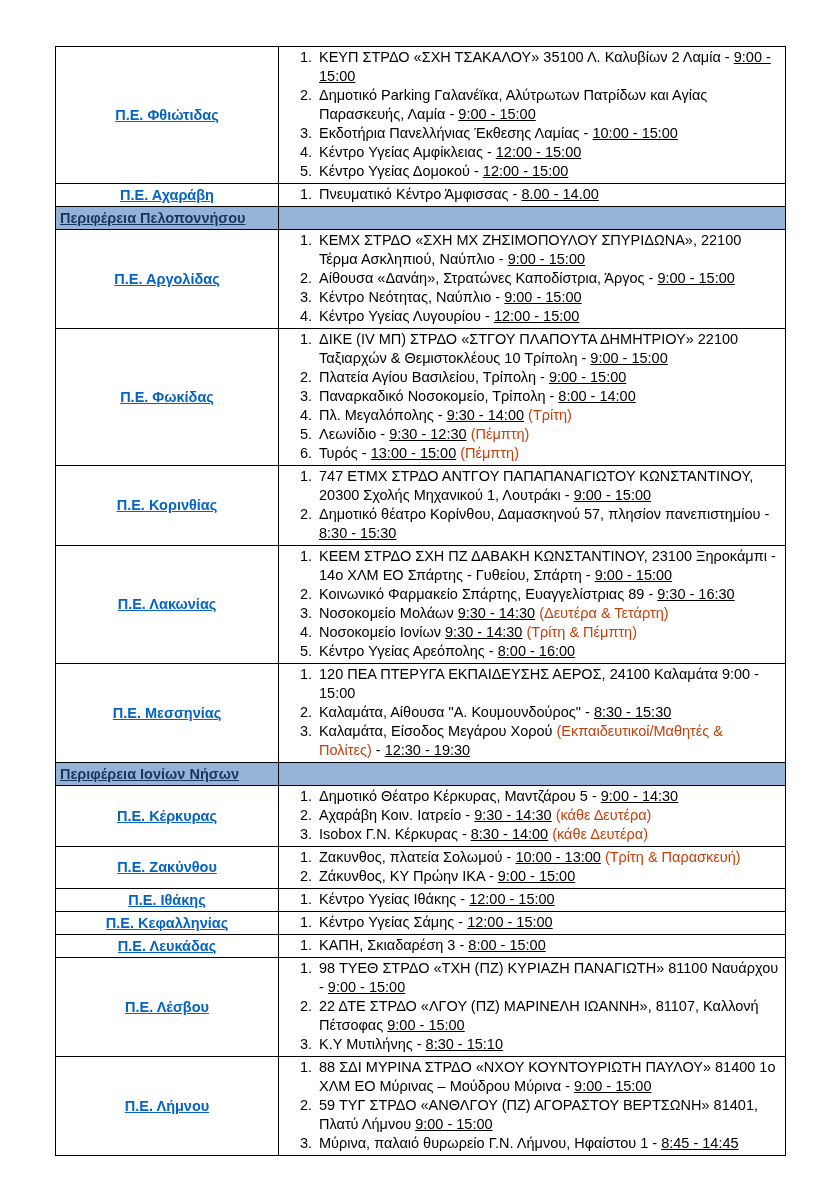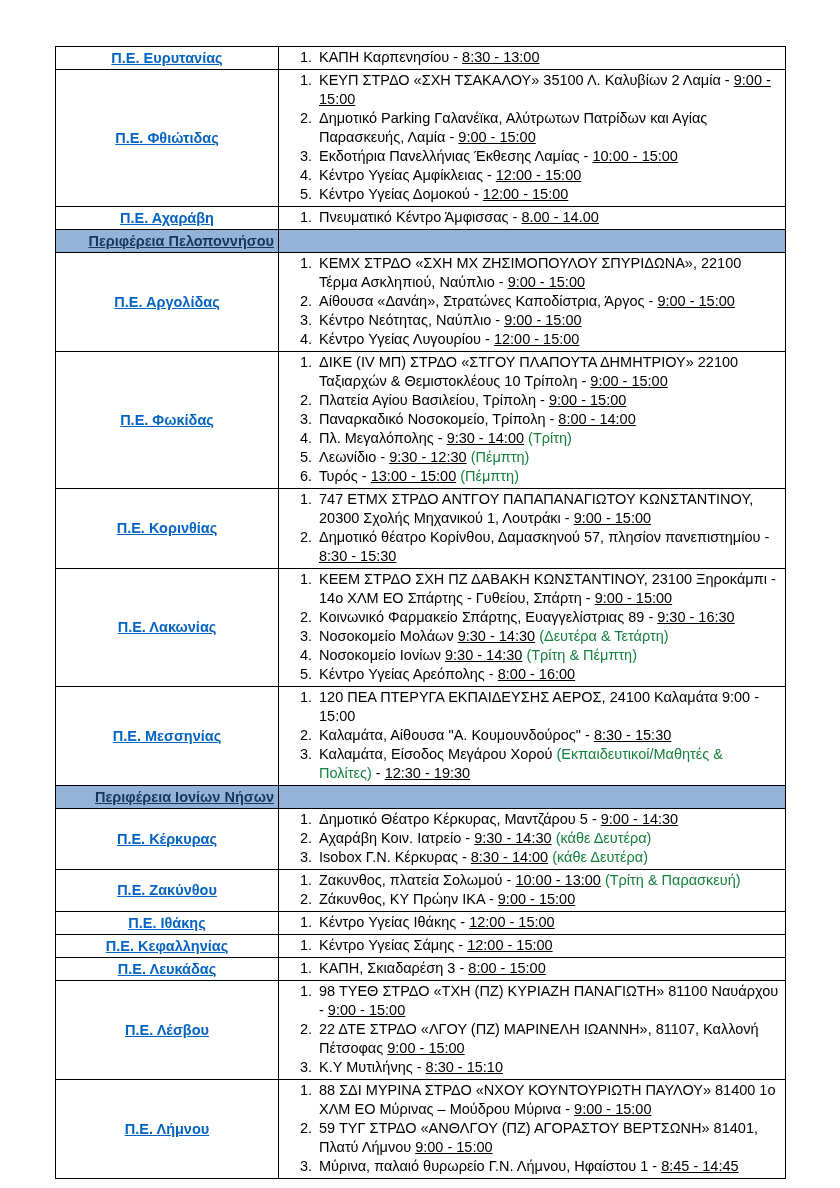--- a/index.html
+++ b/index.html
@@ -44,21 +44,21 @@
     color: #0563C1;
     font-weight: bold;
     font-size: 14.5px;
     text-decoration: underline;
     line-height: 19px;
   }
   tr.section-row td {
     background: #95B3D7;
   }
   tr.section-row td.left-cell {
-    text-align: right;
+    text-align: left;
     padding: 2px 4px;
   }
   .section-label {
     color: #17365D;
     font-weight: bold;
     font-size: 14.5px;
     text-decoration: underline;
     line-height: 18px;
   }
   ol.loc-list {
@@ -67,37 +67,29 @@
     list-style: decimal;
     list-style-position: outside;
   }
   ol.loc-list li {
     font-size: 14.5px;
     line-height: 19px;
     padding-left: 3px;
     color: #000000;
   }
   .seg-u { text-decoration: underline; }
-  .seg-red { color: #15803d; }
+  .seg-red { color: #c2410c; }
 </style>
 </head>
 <body>
 
 <div class="page">
   <table class="sched">
     <tbody id="table-body">
         <tr>
-          <td class="left-cell"><span class="region-link">Π.Ε. Ευρυτανίας</span></td>
-          <td class="right-cell">
-            <ol class="loc-list">
-              <li><span class="">ΚΑΠΗ Καρπενησίου - </span><span class="seg-u">8:30 - 13:00</span></li>
-            </ol>
-          </td>
-        </tr>
-        <tr>
           <td class="left-cell"><span class="region-link">Π.Ε. Φθιώτιδας</span></td>
           <td class="right-cell">
             <ol class="loc-list">
               <li><span class="">ΚΕΥΠ ΣΤΡΔΟ «ΣΧΗ ΤΣΑΚΑΛΟΥ» 35100 Λ. Καλυβίων 2 Λαμία - </span><span class="seg-u">9:00 - 15:00</span></li>
               <li><span class="">Δημοτικό Parking Γαλανέϊκα, Αλύτρωτων Πατρίδων και Αγίας Παρασκευής, Λαμία - </span><span class="seg-u">9:00 - 15:00</span></li>
               <li><span class="">Εκδοτήρια Πανελλήνιας Έκθεσης Λαμίας - </span><span class="seg-u">10:00 - 15:00</span></li>
               <li><span class="">Κέντρο Υγείας Αμφίκλειας - </span><span class="seg-u">12:00 - 15:00</span></li>
               <li><span class="">Κέντρο Υγείας Δομοκού - </span><span class="seg-u">12:00 - 15:00</span></li>
             </ol>
           </td>

